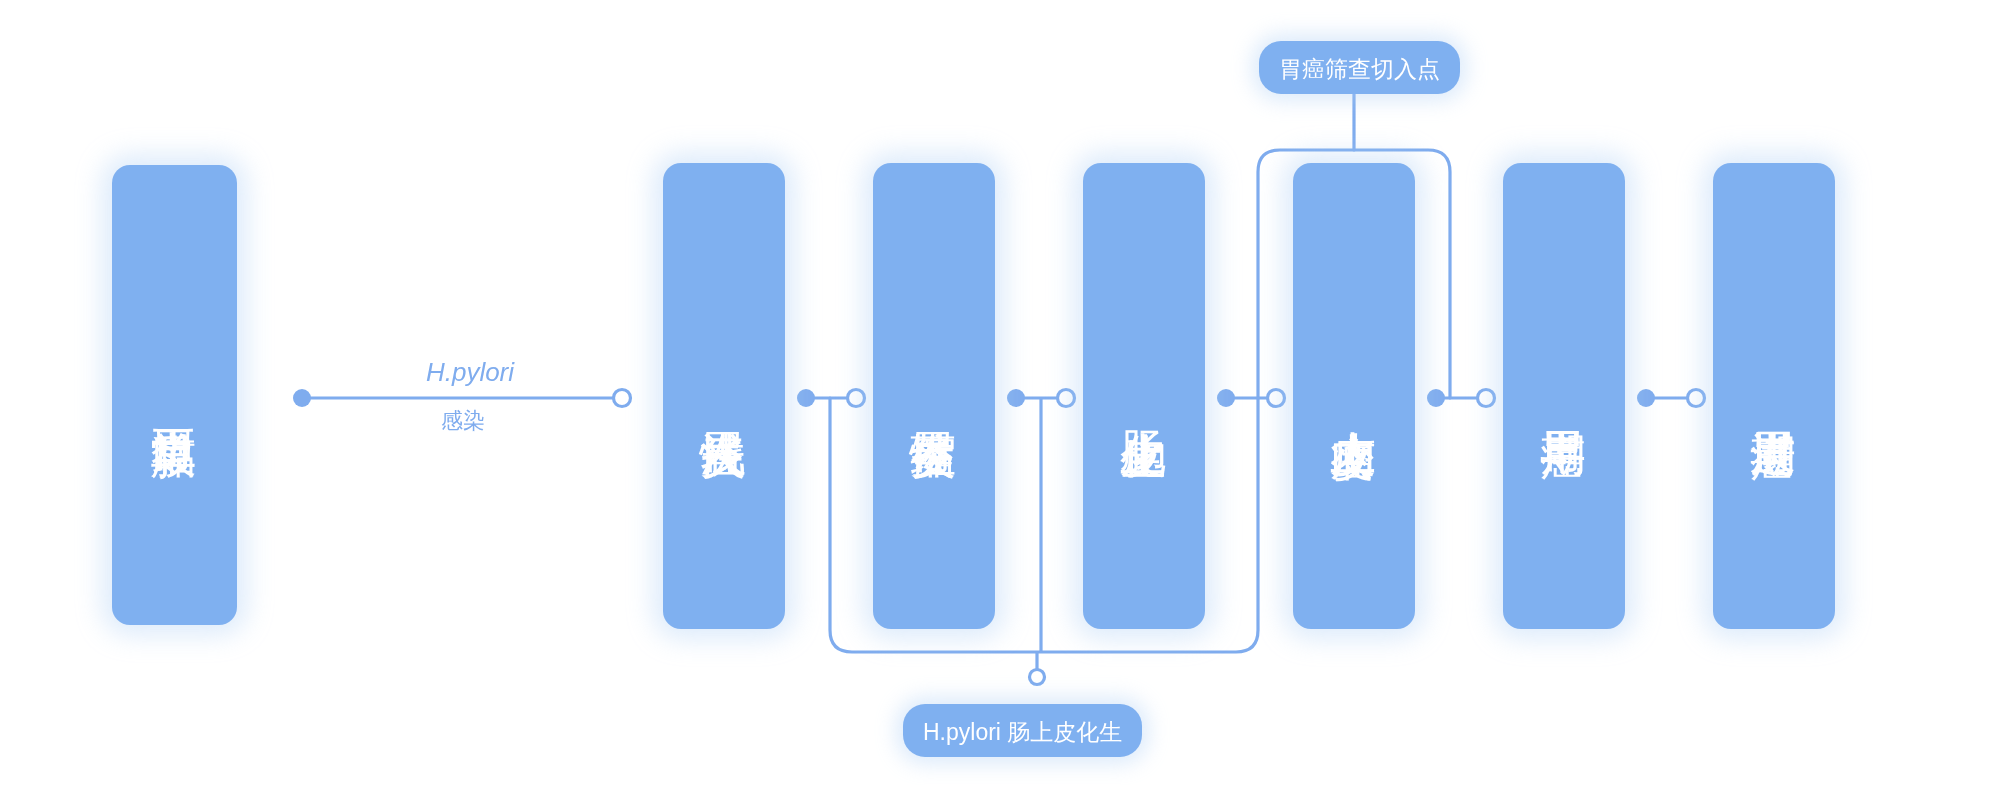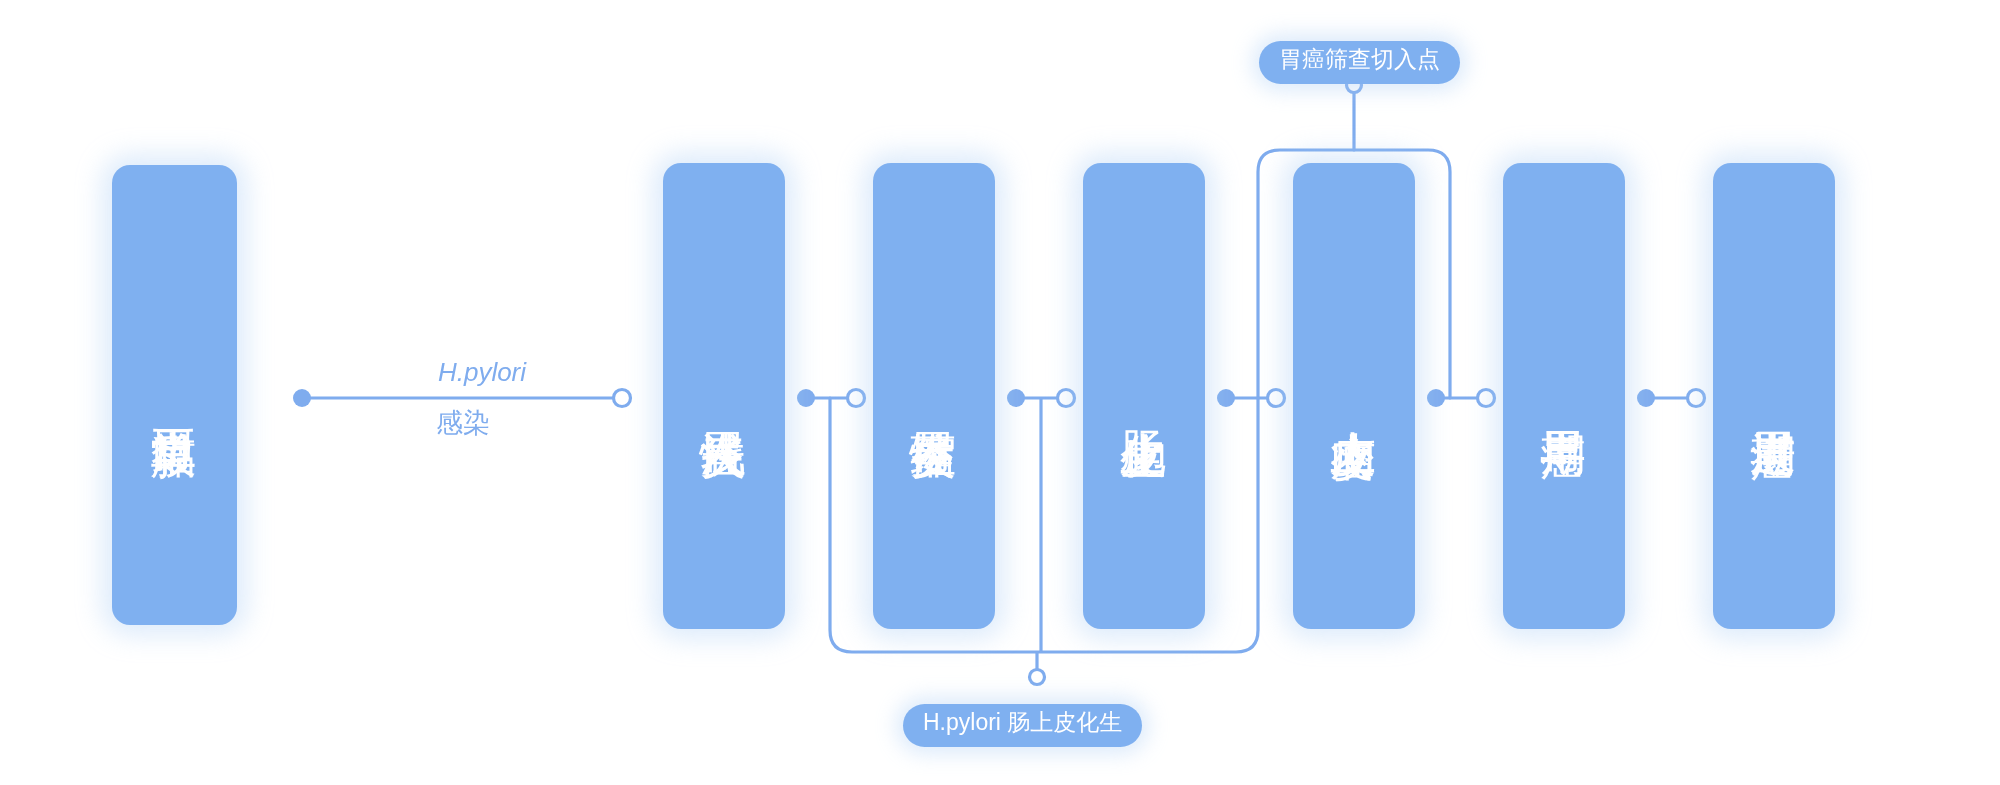--- a/index.html
+++ b/index.html
@@ -31,35 +31,35 @@
     font-weight:400;
   }
 
   .badge{
     position:absolute;
     background:#7FB0F0;
     color:#ffffff;
     border-radius:22px;
     font-size:23px;
     line-height:1;
-    padding:7px 20px 13px 20px;
+    padding:17px 20px 13px 20px;
     white-space:nowrap;
     box-shadow:0 0 20px 7px rgba(175,208,246,.42);
     text-align:center;
   }
 
   .edge-label{
     position:absolute;
     color:#7FACEE;
     white-space:nowrap;
     text-align:center;
     line-height:1;
   }
   .edge-label.top{font-size:26px;font-style:italic;}
-  .edge-label.bot{font-size:27px;}
+  .edge-label.bot{font-size:22px;}
 </style>
 </head>
 <body>
 
 <div id="stage">
 
   <svg id="wires" viewBox="0 0 2000 785" xmlns="http://www.w3.org/2000/svg">
     <defs>
       <filter id="softGlow" x="-60%" y="-60%" width="220%" height="220%">
         <feGaussianBlur stdDeviation="6" result="b"></feGaussianBlur>
@@ -137,20 +137,20 @@
   </div>
 
   <div class="node" style="left:1503px;top:163px;width:122px;height:466px;">
     <span class="node-label">早期胃癌</span>
   </div>
 
   <div class="node" style="left:1713px;top:163px;width:122px;height:466px;">
     <span class="node-label">进展期胃癌</span>
   </div>
 
-  <div class="edge-label top" style="left:12px;top:359px;width:926px;padding-left:7px;">H.pylori</div>
+  <div class="edge-label top" style="left:0;top:359px;width:926px;padding-left:7px;">H.pylori</div>
   <div class="edge-label bot" style="left:0;top:410px;width:926px;">感染</div>
 
   <div class="badge" style="left:1259px;top:41px;">胃癌筛查切入点</div>
 
   <div class="badge" style="left:903px;top:704px;">H.pylori 肠上皮化生</div>
 
 </div>
 
 </body></html>

